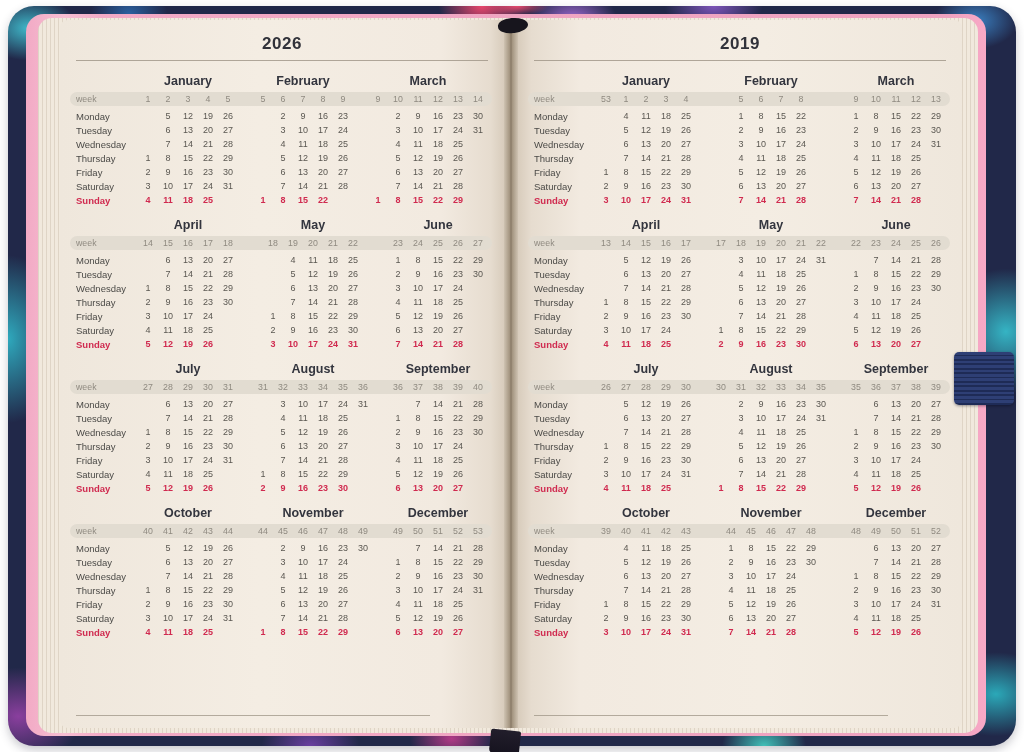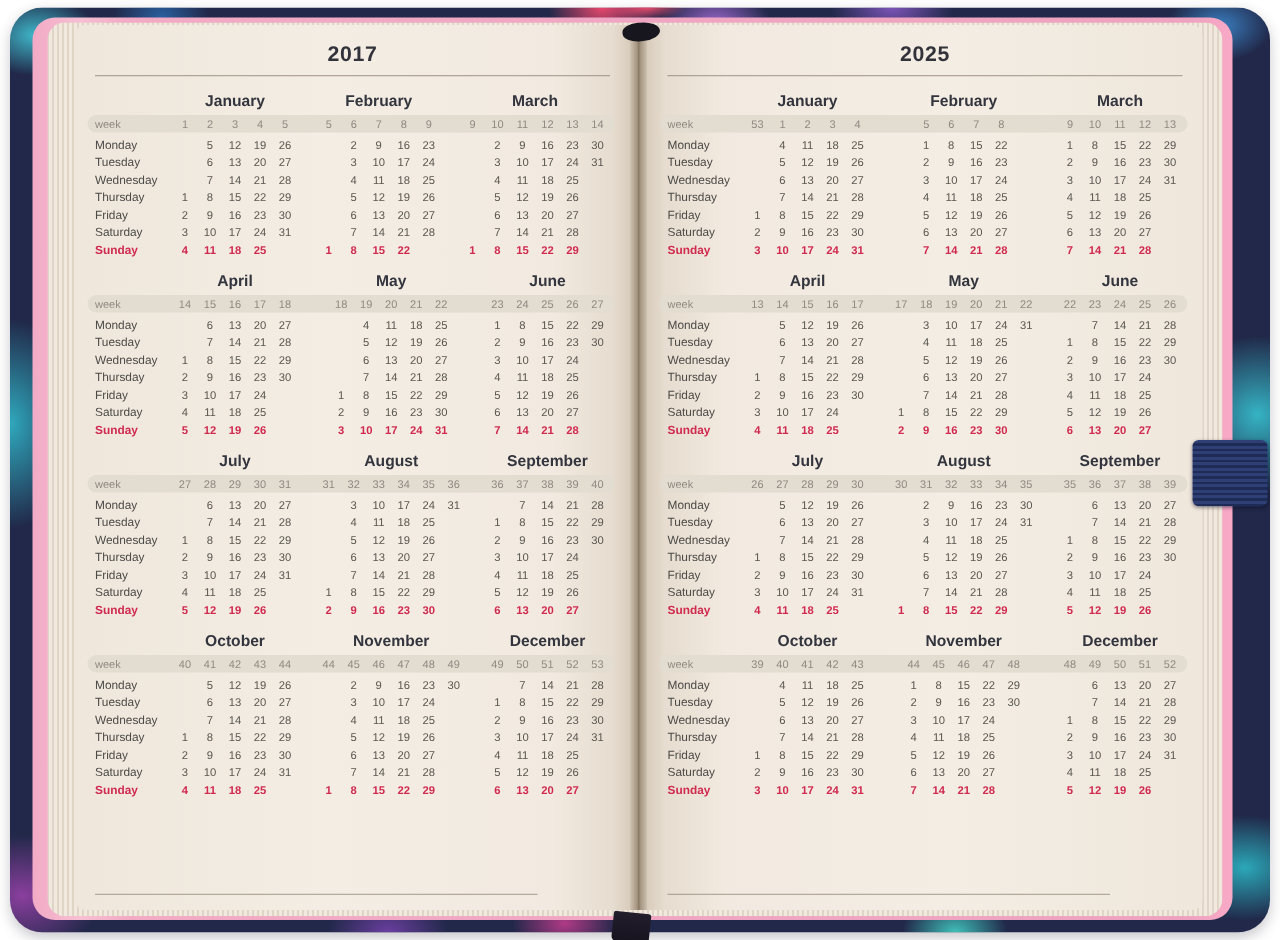--- a/index.html
+++ b/index.html
@@ -89,21 +89,21 @@
 </head>
 <body>
 
 <div class="scene">
   <div class="book">
     <div class="cover-accent-top"></div>
     <div class="edge-pink"></div>
     <div class="edge-stack"></div>
     <div class="spread">
       <div class="page left">
-        <div class="year">2017</div>
+        <div class="year">2026</div>
         <div class="year-rule"></div>
         <div class="quarters">
             <div class="quarter">
               <div class="trow">
                 <div class="dlabel"></div>
                 <div class="marea">
                   <div class="mtitle" style="width: 100px;">January</div>
                   <div class="mtitle" style="width: 100px;">February</div>
                   <div class="mtitle" style="width: 120px;">March</div>
                 </div>
@@ -1009,21 +1009,21 @@
                     </div>
                   </div>
                 </div>
               </div>
             </div>
           </div>
         <div class="footer-rule"></div>
       </div>
       <div class="gutter"></div>
       <div class="page right">
-        <div class="year">2025</div>
+        <div class="year">2019</div>
         <div class="year-rule"></div>
         <div class="quarters">
             <div class="quarter">
               <div class="trow">
                 <div class="dlabel"></div>
                 <div class="marea">
                   <div class="mtitle" style="width: 100px;">January</div>
                   <div class="mtitle" style="width: 80px;">February</div>
                   <div class="mtitle" style="width: 100px;">March</div>
                 </div>

